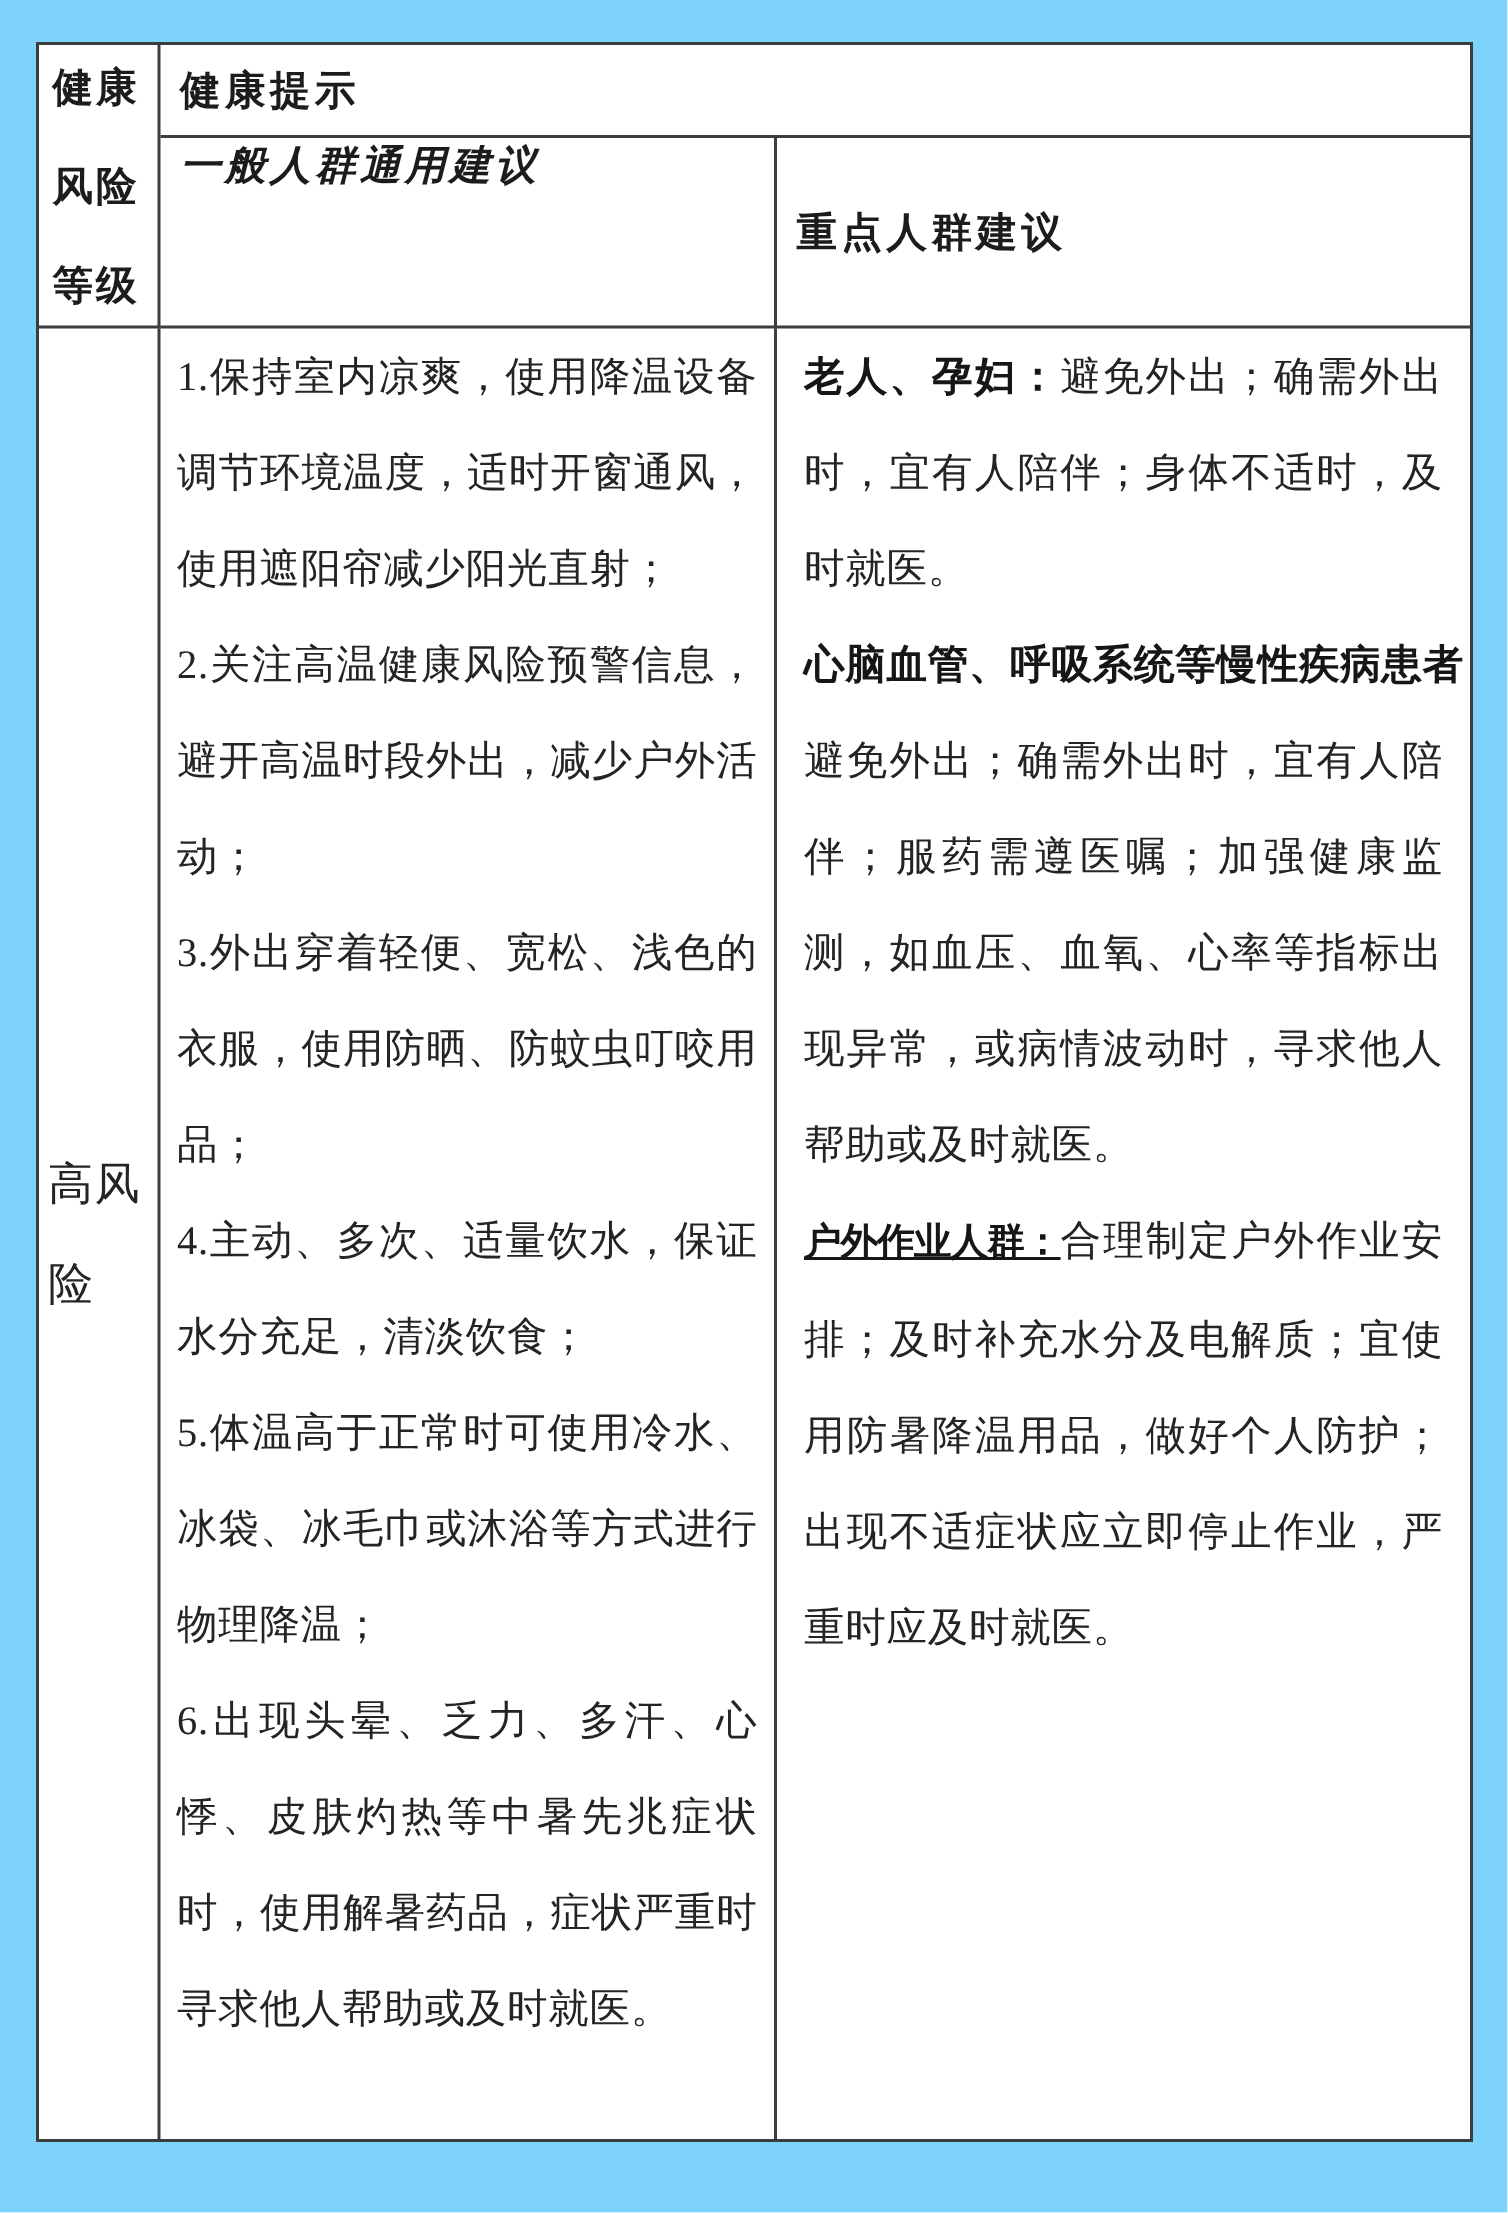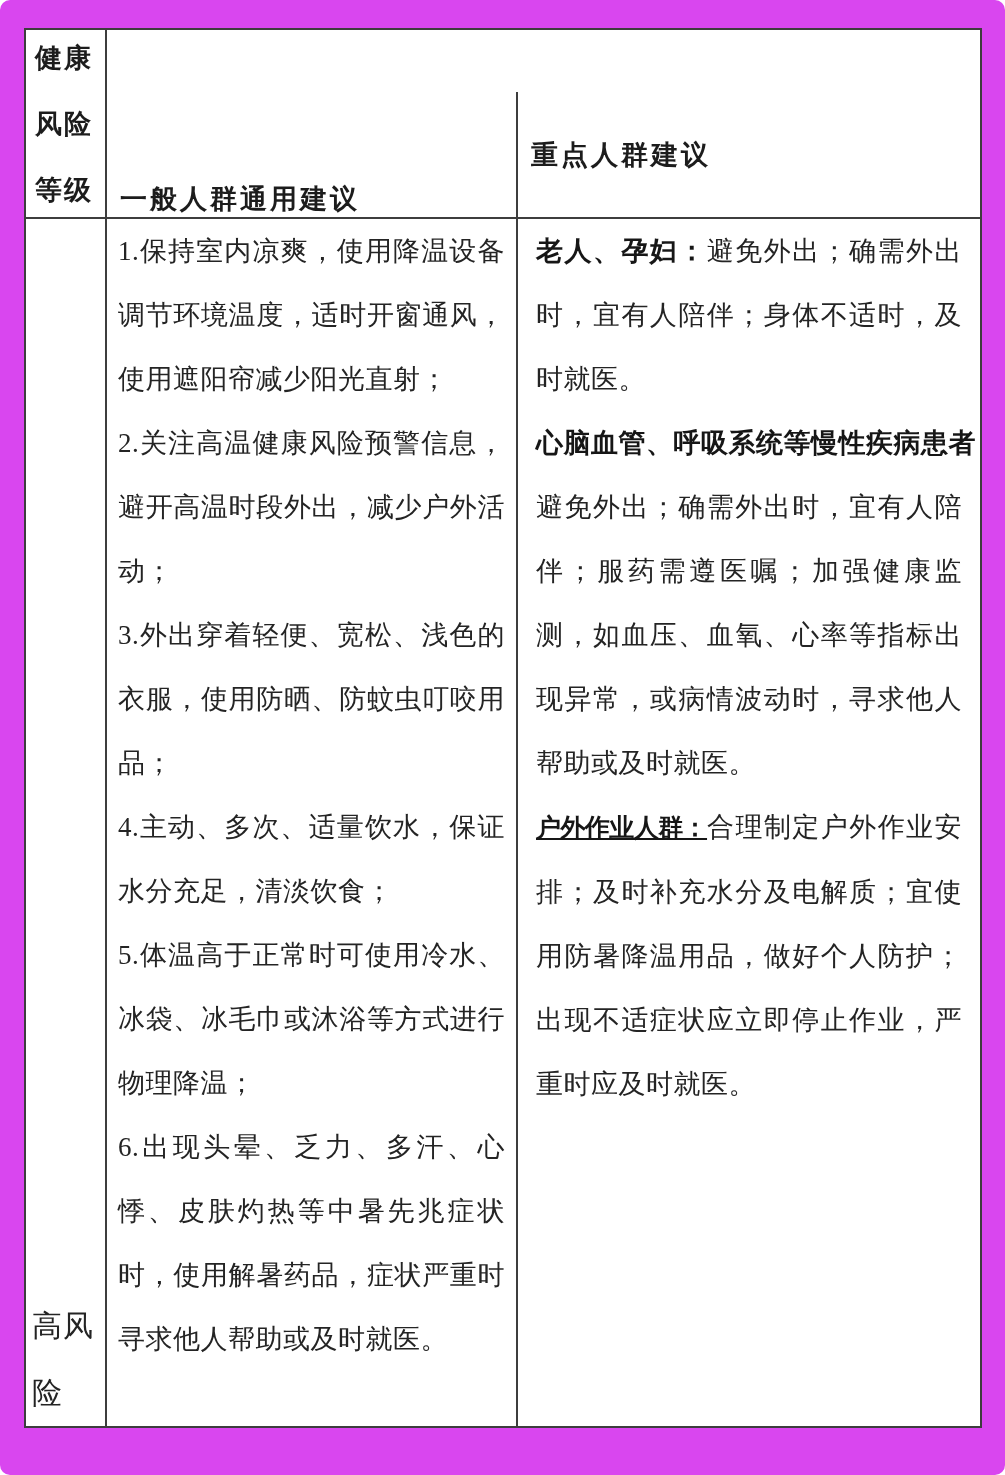--- a/index.html
+++ b/index.html
@@ -4,24 +4,23 @@
 <style>
   html, body {
     margin: 0;
     padding: 0;
     background: #ffffff;
   }
   .page {
     position: relative;
     width: 1005px;
     height: 1475px;
-    background: #d946ef;
+    background: #7dd3fc;
     overflow: hidden;
     color: #222222;
-    border-radius: 10px;
   }
   .risk-table {
     position: absolute;
     left: 24px;
     top: 28px;
     width: 958px;
     height: 1400px;
     box-sizing: border-box;
     border: 2px solid #3d3d3d;
     display: grid;
@@ -59,23 +58,24 @@
     align-items: center;
     padding-left: 13px;
     letter-spacing: 3px;
   }
   .general-header {
     grid-column: 2;
     grid-row: 2;
     border-right: 2px solid #3d3d3d;
     border-bottom: 2px solid #3d3d3d;
     display: flex;
-    align-items: flex-end;
+    align-items: flex-start;
     padding-left: 13px;
     letter-spacing: 3px;
+    font-style: italic;
   }
   .key-header {
     grid-column: 3;
     grid-row: 2;
     border-bottom: 2px solid #3d3d3d;
     display: flex;
     align-items: center;
     padding-left: 13px;
     letter-spacing: 3px;
   }
@@ -84,21 +84,21 @@
     font-family: "Liberation Serif", serif;
     font-size: 27px;
     line-height: 64px;
     color: #242424;
   }
   .risk-body {
     grid-column: 1;
     grid-row: 3;
     border-right: 2px solid #3d3d3d;
     display: flex;
-    align-items: flex-end;
+    align-items: center;
     justify-content: center;
     text-align: left;
     font-size: 30px;
     line-height: 67px;
     letter-spacing: 1px;
     padding: 0 6px;
   }
   .general-body {
     grid-column: 2;
     grid-row: 3;
@@ -132,20 +132,23 @@
 </head>
 <body>
 
 <div class="page">
   <div class="risk-table">
 
     <div class="cell hdr risk-header">
       <span>健康风险等级</span>
     </div>
 
+    <div class="cell hdr tips-header">
+      <span>健康提示</span>
+    </div>
 
     <div class="cell hdr general-header">
       <span>一般人群通用建议</span>
     </div>
 
     <div class="cell hdr key-header">
       <span>重点人群建议</span>
     </div>
 
     <div class="cell body-cell risk-body">

